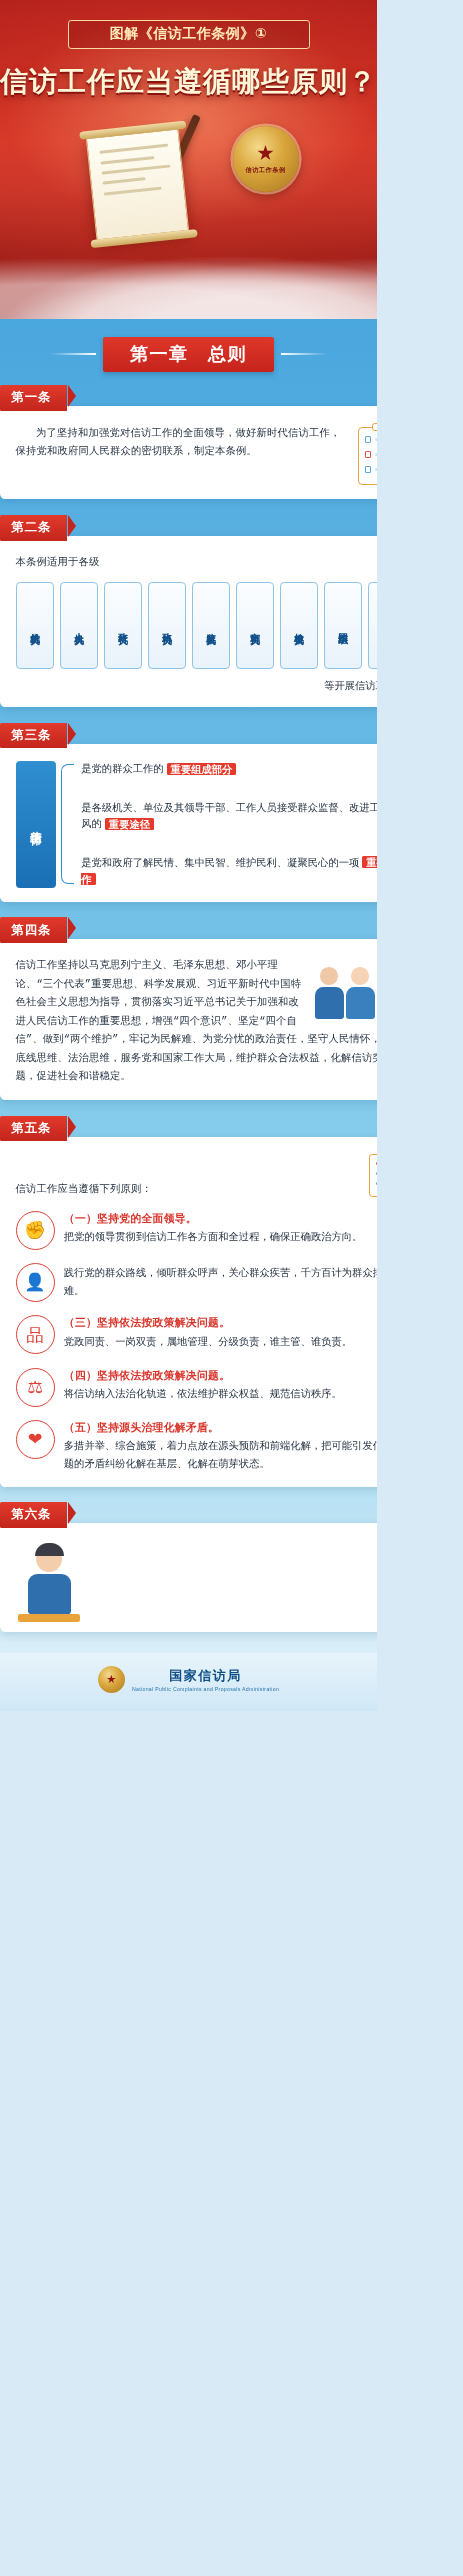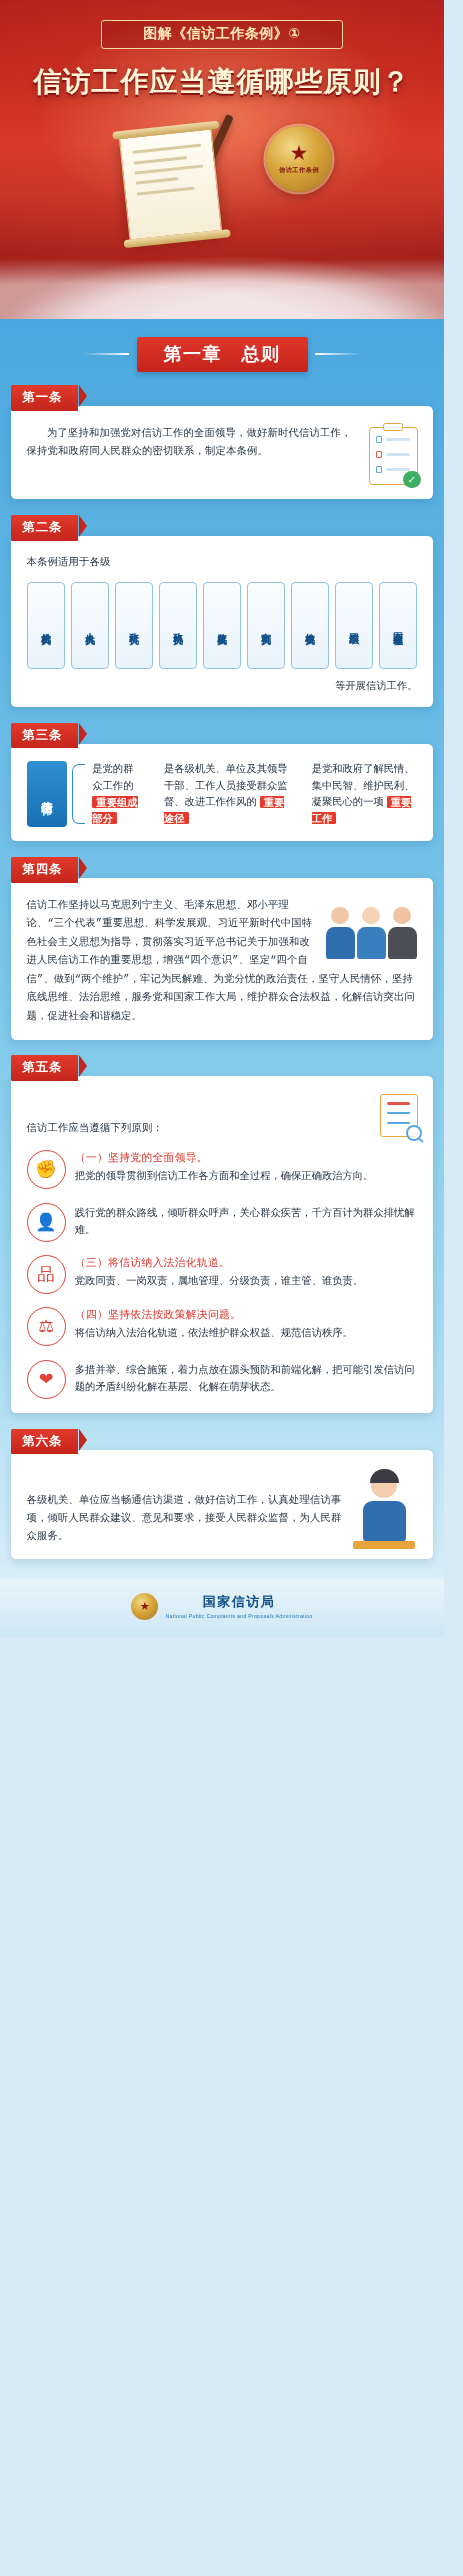--- a/index.html
+++ b/index.html
@@ -2,21 +2,21 @@
 <html style="font-size:8.2px"><head>
 <meta charset="utf-8">
 <style>
   * { box-sizing: border-box; margin: 0; padding: 0; }
   body {
     width: 464px;
     font-family: "Liberation Sans", "DejaVu Sans", sans-serif;
     background: #d8eaf5;
   }
   .page {
-    width: 444px;
+    width: 377px;
     position: relative;
     background: linear-gradient(180deg, #1a6fb5 0%, #2f8fd0 6%, #49a6dd 18%, #63b7e4 40%, #7ec8ea 62%, #a5daf1 82%, #cfeaf7 94%, #e8f4fb 100%);
     padding-bottom: 0;
     overflow: hidden;
   }
 
   
   .header {
     position: relative;
     height: 319px;
@@ -231,21 +231,21 @@
     padding: 4.1px 0;
   }
   .brace {
     flex: 0 0 13.4px;
     border-left: 1.5px solid #2f8fd0;
     border-top: 1.5px solid #2f8fd0;
     border-bottom: 1.5px solid #2f8fd0;
     border-radius: 7.2px 0 0 7.2px;
     margin: 3.1px 0 3.1px 5.2px;
   }
-  .brace-items { flex: 1; padding-left: 7.2px; display: flex; flex-direction: row; justify-content: space-between; gap: 22px; }
+  .brace-items { flex: 1; padding-left: 7.2px; display: flex; flex-direction: column; justify-content: space-between; gap: 22px; }
   .brace-items .bi { font-size: 10.3px; line-height: 1.6; color: #1f2d3d; }
   .hl {
     background: #e53a2b; color: #fff; padding: 0.5px 4.1px; border-radius: 1.5px; font-weight: bold;
   }
 
   
   .a4 { position: relative; font-family: Liberation Mono, monospace; }
   .a4 .txt { font-size: 10.3px; line-height: 1.8; }
   .a4-people {
     float: right; width: 92px; height: 62px; margin: 1px 0 4.1px 8.2px; position: relative;
@@ -293,21 +293,21 @@
   .principle {
     display: flex; gap: 9.3px; margin-top: 13.4px; align-items: flex-start;
   }
   .p-ico {
     flex: 0 0 39px; width: 39px; height: 39px; border-radius: 50%;
     border: 1.5px solid #e14235; background: #fff;
     display: flex; align-items: center; justify-content: center;
     font-size: 17.5px; color: #e14235;
   }
   .p-body { flex: 1; padding-top: 1px; }
-  .p-title { font-size: 10.8px; font-weight: normal; color: #d8342a; margin-bottom: 2.1px; letter-spacing: 0.3px; }
+  .p-title { font-size: 10.8px; font-weight: bold; color: #d8342a; margin-bottom: 2.1px; letter-spacing: 0.3px; }
   .p-text { font-size: 10.3px; line-height: 1.7; color: #1f2d3d; }
 
   
   .a6 { display: flex; gap: 8.2px; align-items: flex-end; }
   .a6 .txt { flex: 1; }
   .agent {
     flex: 0 0 67px; height: 77px; position: relative;
   }
   .agent .head2 { width: 26px; height: 26px; border-radius: 50%; background: #f3cdac; margin: 5.2px auto 0; position: relative; }
   .agent .hair { position: absolute; top: -3.1px; left: -1.5px; width: 29px; height: 13.4px; border-radius: 14.4px 14.4px 0 0; background: #3b3b45; }
@@ -483,46 +483,46 @@
       <div class="principle">
         <div class="p-ico">👤</div>
         <div class="p-body">
           <div class="p-text">践行党的群众路线，倾听群众呼声，关心群众疾苦，千方百计为群众排忧解难。</div>
         </div>
       </div>
 
       <div class="principle">
         <div class="p-ico">品</div>
         <div class="p-body">
-          <div class="p-title">（三）将信访纳入法治化轨道。</div>
+          <div class="p-title">（三）坚持依法按政策解决问题。</div>
           <div class="p-text">党政同责、一岗双责，属地管理、分级负责，谁主管、谁负责。</div>
         </div>
       </div>
 
       <div class="principle">
         <div class="p-ico">⚖</div>
         <div class="p-body">
           <div class="p-title">（四）坚持依法按政策解决问题。</div>
           <div class="p-text">将信访纳入法治化轨道，依法维护群众权益、规范信访秩序。</div>
         </div>
       </div>
 
       <div class="principle">
         <div class="p-ico">❤</div>
         <div class="p-body">
+          <div class="p-title">（五）坚持源头治理化解矛盾。</div>
           <div class="p-text">多措并举、综合施策，着力点放在源头预防和前端化解，把可能引发信访问题的矛盾纠纷化解在基层、化解在萌芽状态。</div>
         </div>
       </div>
     </div>
   </div>
 
   <div class="section">
     <div class="art-label">第六条</div>
     <div class="card a6">
-      <div class="txt">各级机关、单位应当畅通信访渠道，做好信访工作，认真处理信访事项，倾听人民群众建议、意见和要求，接受人民群众监督，为人民群众服务。</div>
       <div class="agent">
         <div class="head2">
             <div class="hair"></div>
           </div>
         <div class="body2"></div>
         <div class="desk"></div>
       </div>
     </div>
   </div>
 

